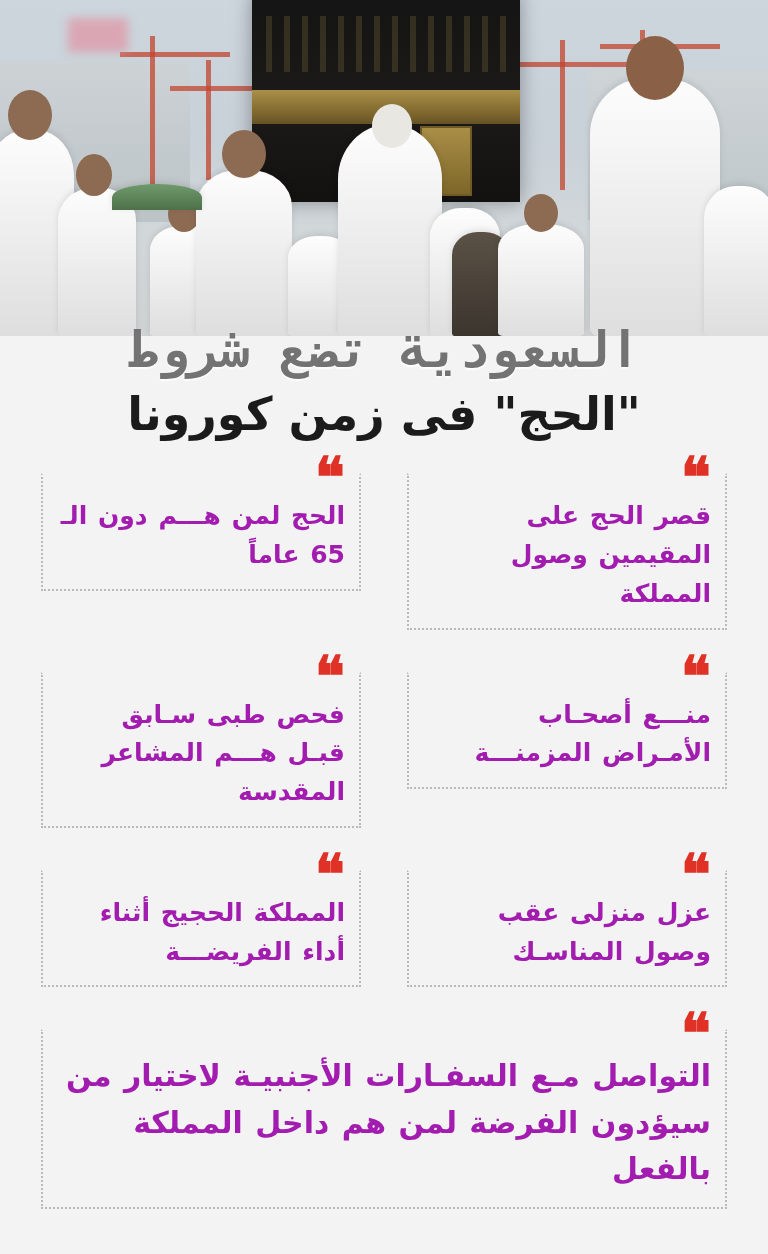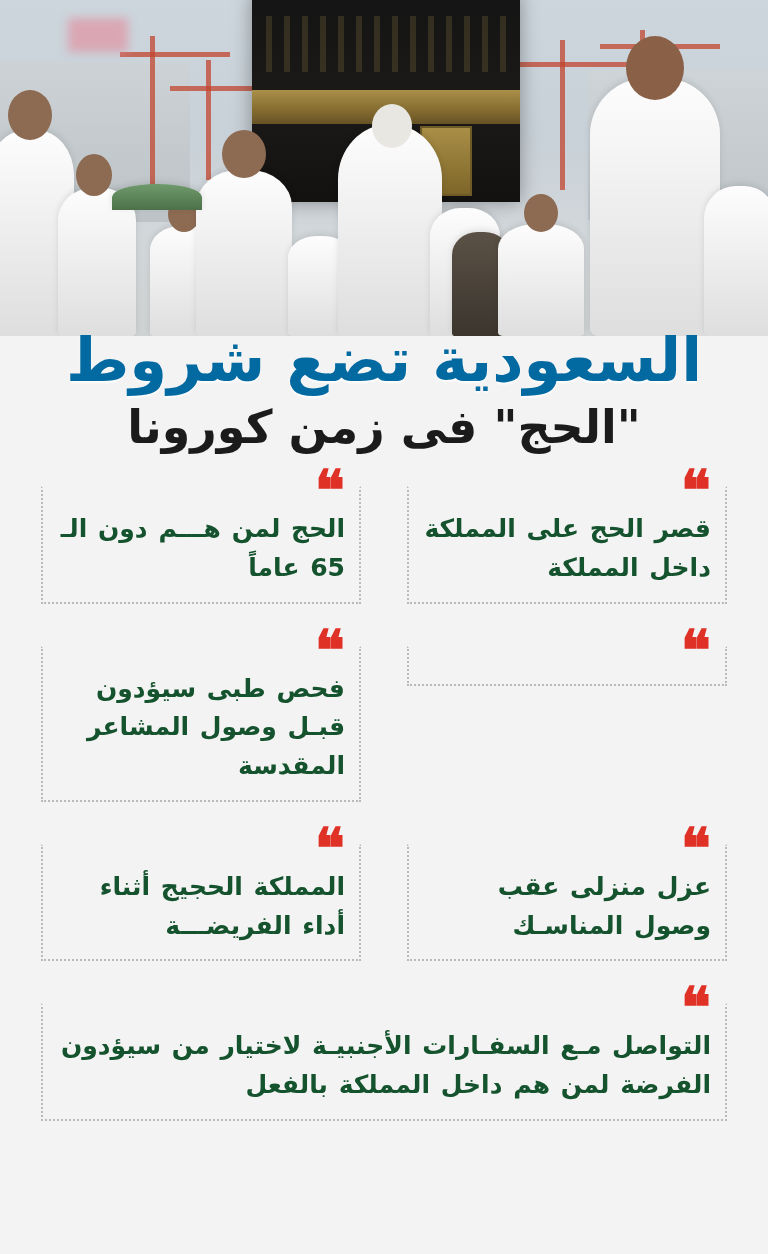--- a/index.html
+++ b/index.html
@@ -100,23 +100,24 @@
     text-align: center;
     padding: 14px 28px 10px 28px;
     margin-top: -26px;
   }
   .headline .l1, .headline .l2 {
     font-weight: 700;
     line-height: 1.18;
     letter-spacing: 0;
   }
   .headline .l1 {
-    font-size: 61px;
-    color: #0369a1;
+    font-size: 50px;
+    color: #737373;
     text-shadow: 0 2px 2px rgba(255,255,255,.85);
+    font-family: Liberation Mono, monospace;
   }
   .headline .l2 {
     font-size: 46px;
     color: #1b1b1b;
     margin-top: 4px;
   }
 
   
   .grid {
     display: flex;
@@ -147,28 +148,28 @@
     right: 6px;
     font-size: 56px;
     line-height: 1;
     color: #e03127;
     font-weight: 700;
     background: #f3f3f3;
     padding: 0 8px;
     font-family: "DejaVu Serif", "Liberation Serif", serif;
   }
   .ctext {
-    color: #14532d;
+    color: #a21caf;
     font-size: 25px;
     font-weight: 700;
     line-height: 1.55;
     text-align: right;
     word-spacing: 2px;
   }
-  .card.wide .ctext { font-size: 25px; }
+  .card.wide .ctext { font-size: 30px; }
 
   .footer-space { height: 54px; }
 </style>
 </head>
 <body>
 
 <div class="page">
 
   <div class="photo">
     <div class="sky"></div>
@@ -226,41 +227,42 @@
   <div class="headline">
     <div class="l1">السعودية تضع شروط</div>
     <div class="l2">"الحج" فى زمن كورونا</div>
   </div>
 
   <div class="grid">
 
     <div class="card">
       <div class="card-inner">
         <span class="quote">❝</span>
-        <div class="ctext">قصر الحج على المملكة داخل المملكة</div>
+        <div class="ctext">قصر الحج على المقيمين وصول المملكة</div>
       </div>
     </div>
 
     <div class="card">
       <div class="card-inner">
         <span class="quote">❝</span>
         <div class="ctext">الحج لمن هـــم دون الـ 65 عاماً</div>
       </div>
     </div>
 
     <div class="card">
       <div class="card-inner">
         <span class="quote">❝</span>
-      </div>
-    </div>
-
-    <div class="card">
-      <div class="card-inner">
-        <span class="quote">❝</span>
-        <div class="ctext">فحص طبى سيؤدون قبـل وصول المشاعر المقدسة</div>
+        <div class="ctext">منـــع أصحـاب الأمـراض المزمنـــة</div>
+      </div>
+    </div>
+
+    <div class="card">
+      <div class="card-inner">
+        <span class="quote">❝</span>
+        <div class="ctext">فحص طبى سـابق قبـل هـــم المشاعر المقدسة</div>
       </div>
     </div>
 
     <div class="card">
       <div class="card-inner">
         <span class="quote">❝</span>
         <div class="ctext">عزل منزلى عقب وصول المناسـك</div>
       </div>
     </div>
 

